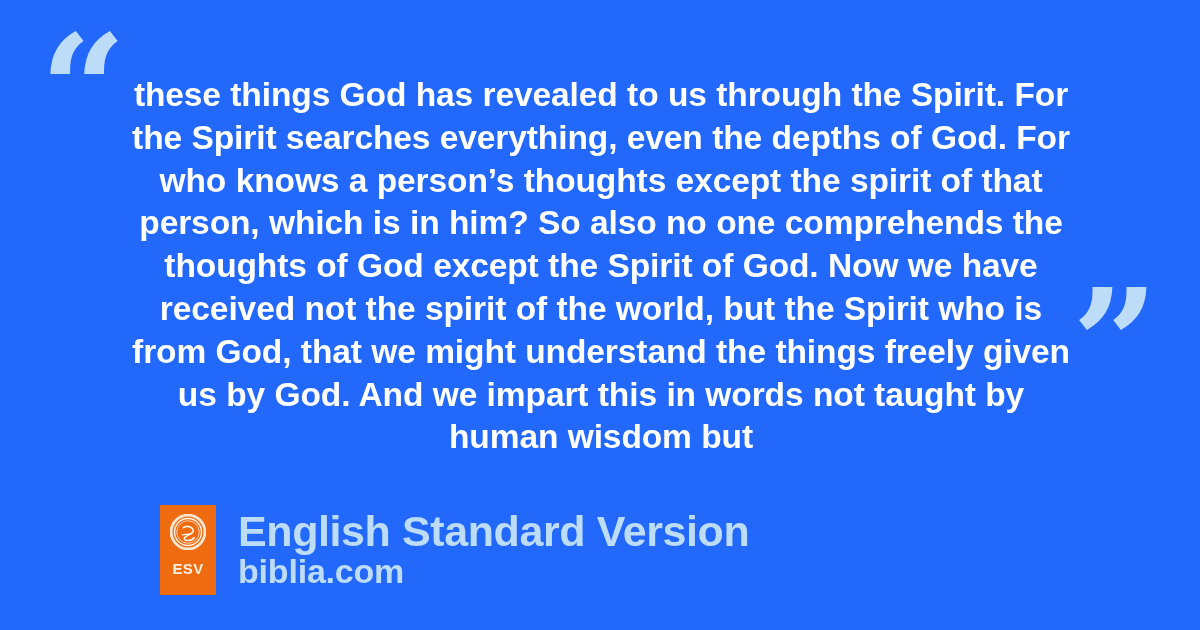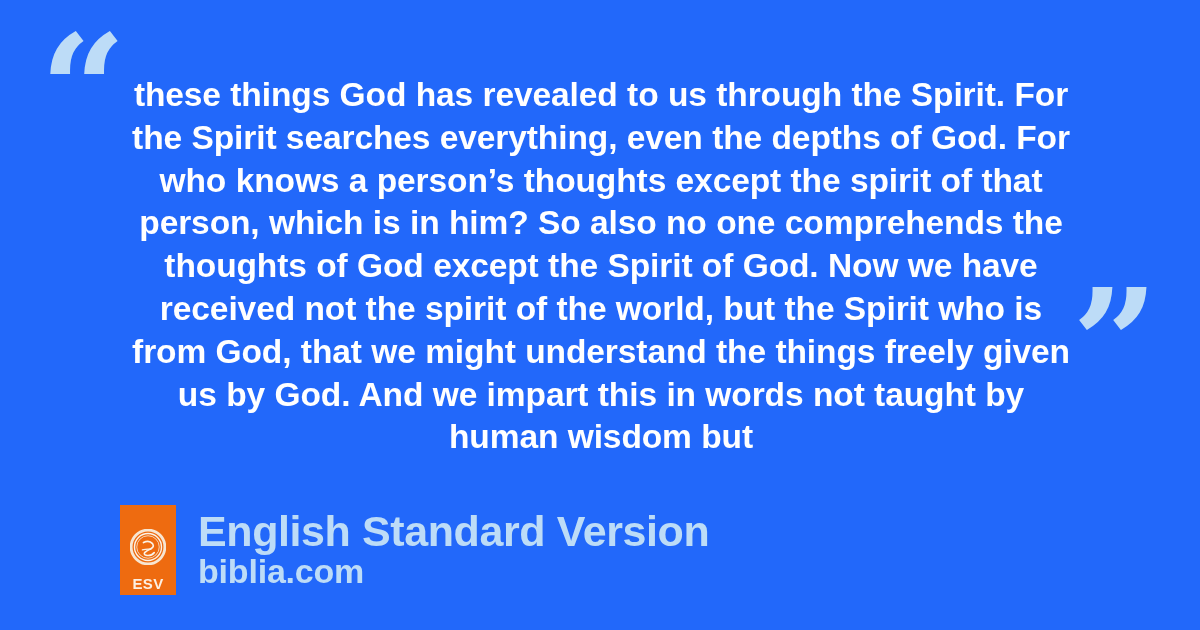--- a/index.html
+++ b/index.html
@@ -78,21 +78,22 @@
   #brand-logo {
     width: 56px;
     height: 90px;
     background: #ee6b10;
     position: relative;
     flex: 0 0 auto;
     display: flex;
     flex-direction: column;
     align-items: center;
     justify-content: flex-start;
-    padding-top: 24px;
+    padding-top: 9px;
+    margin-left: 40px;
   }
 
   #brand-seal {
     width: 36px;
     height: 36px;
     flex: 0 0 auto;
   }
 
   #brand-logo-label {
     margin-top: 11px;

